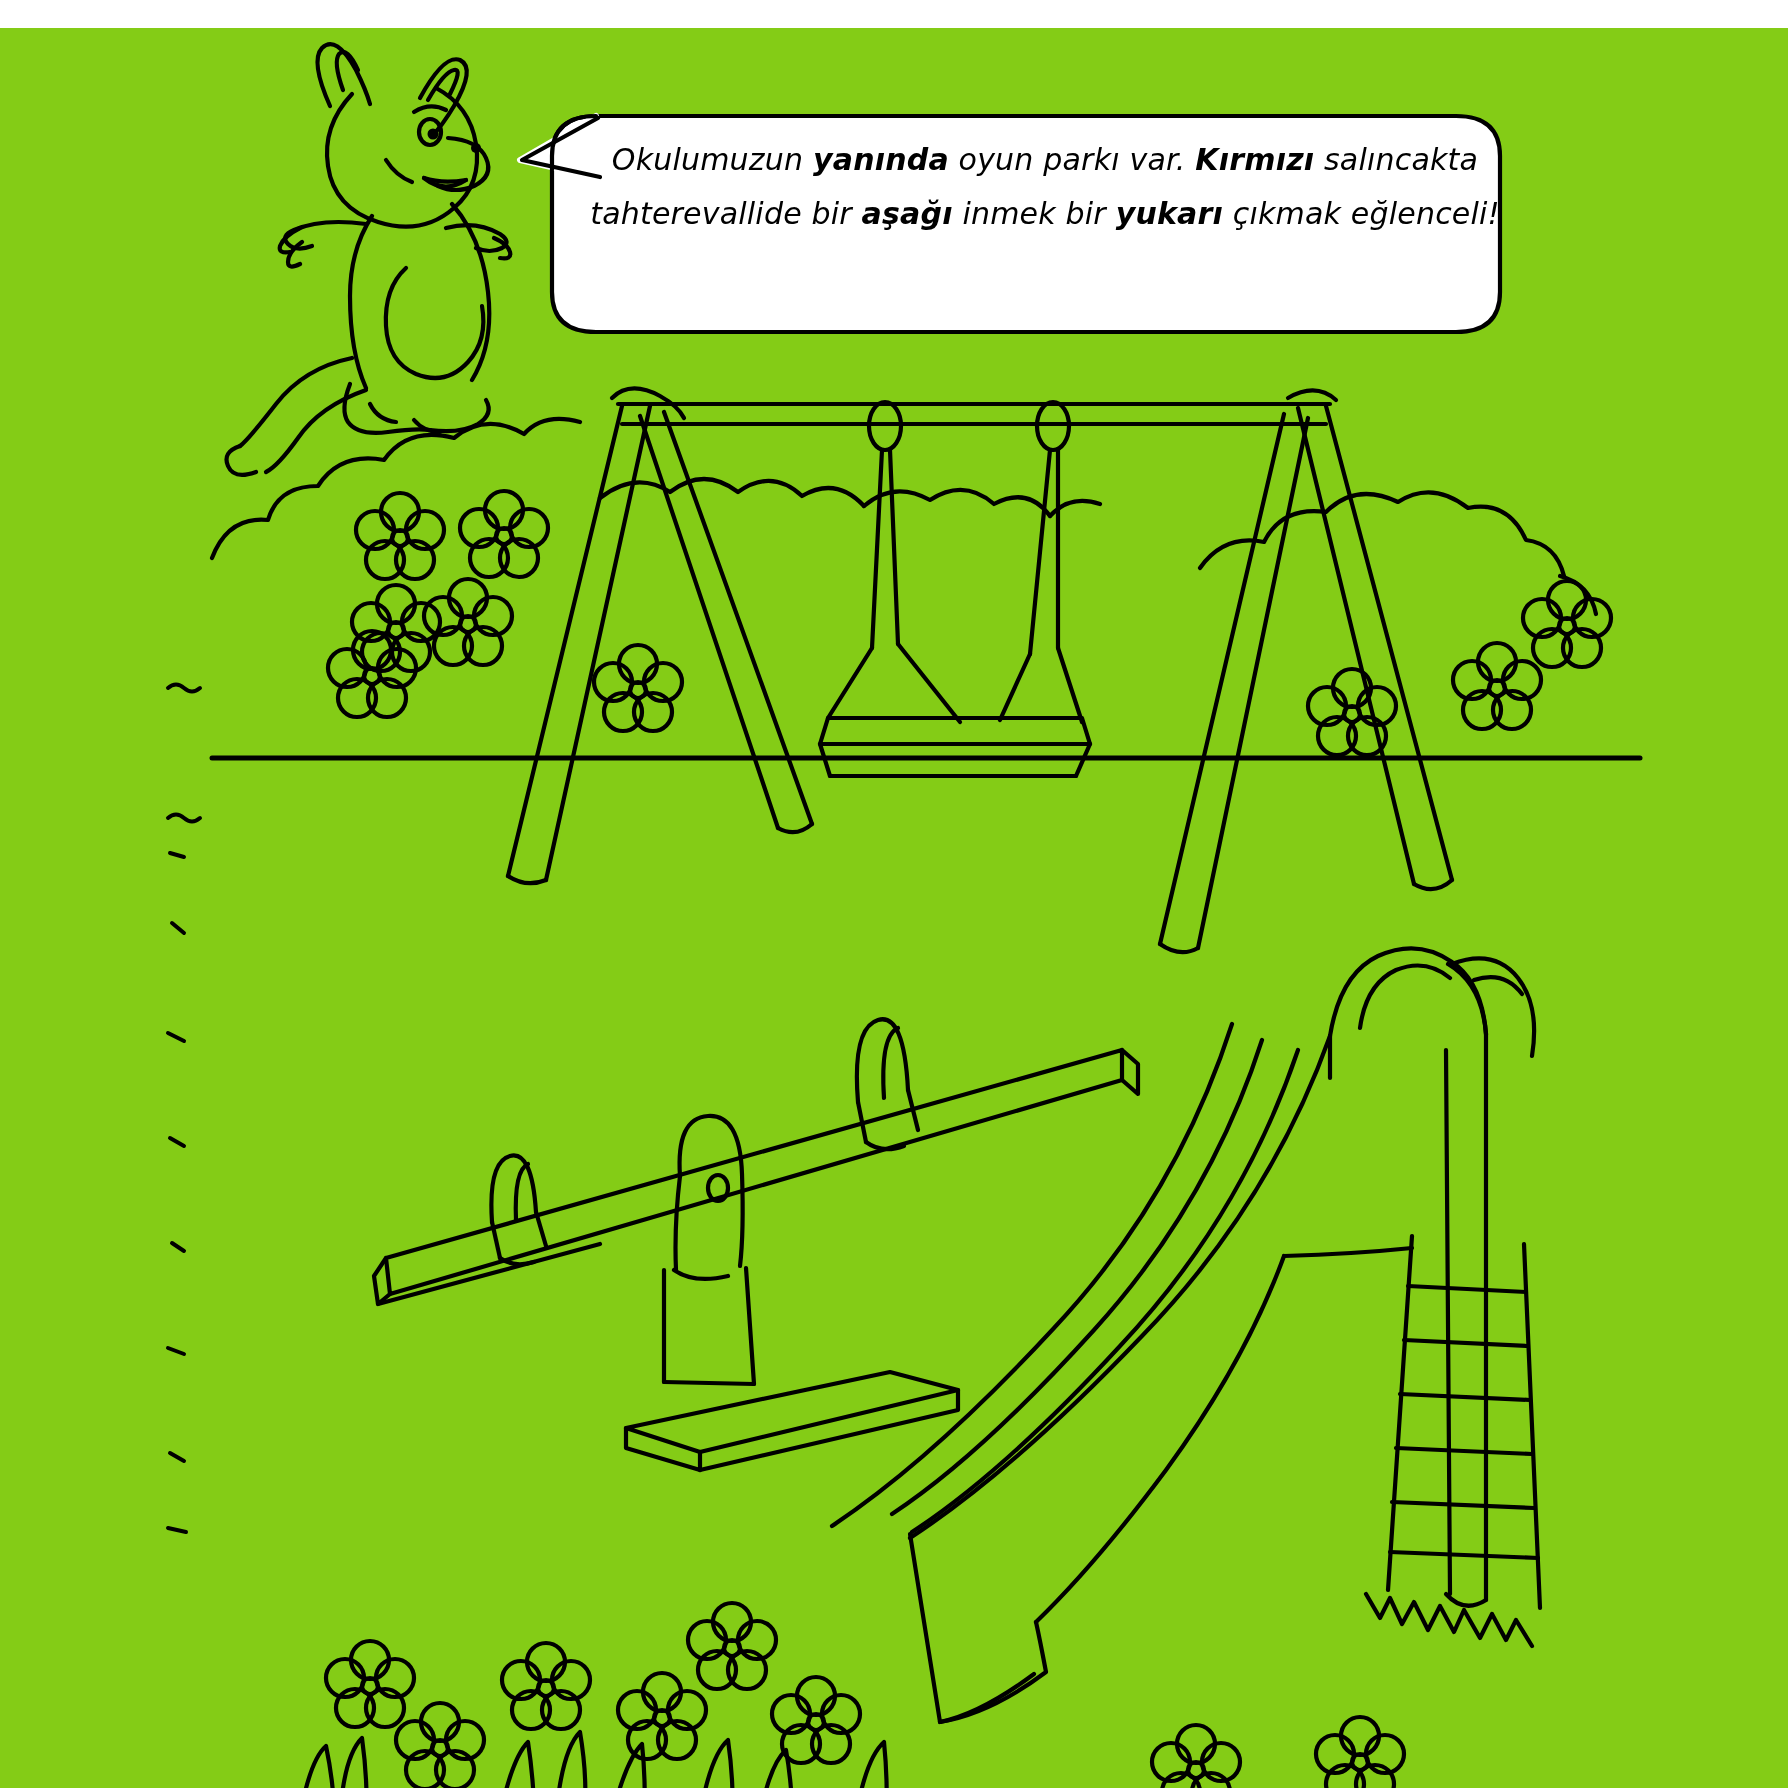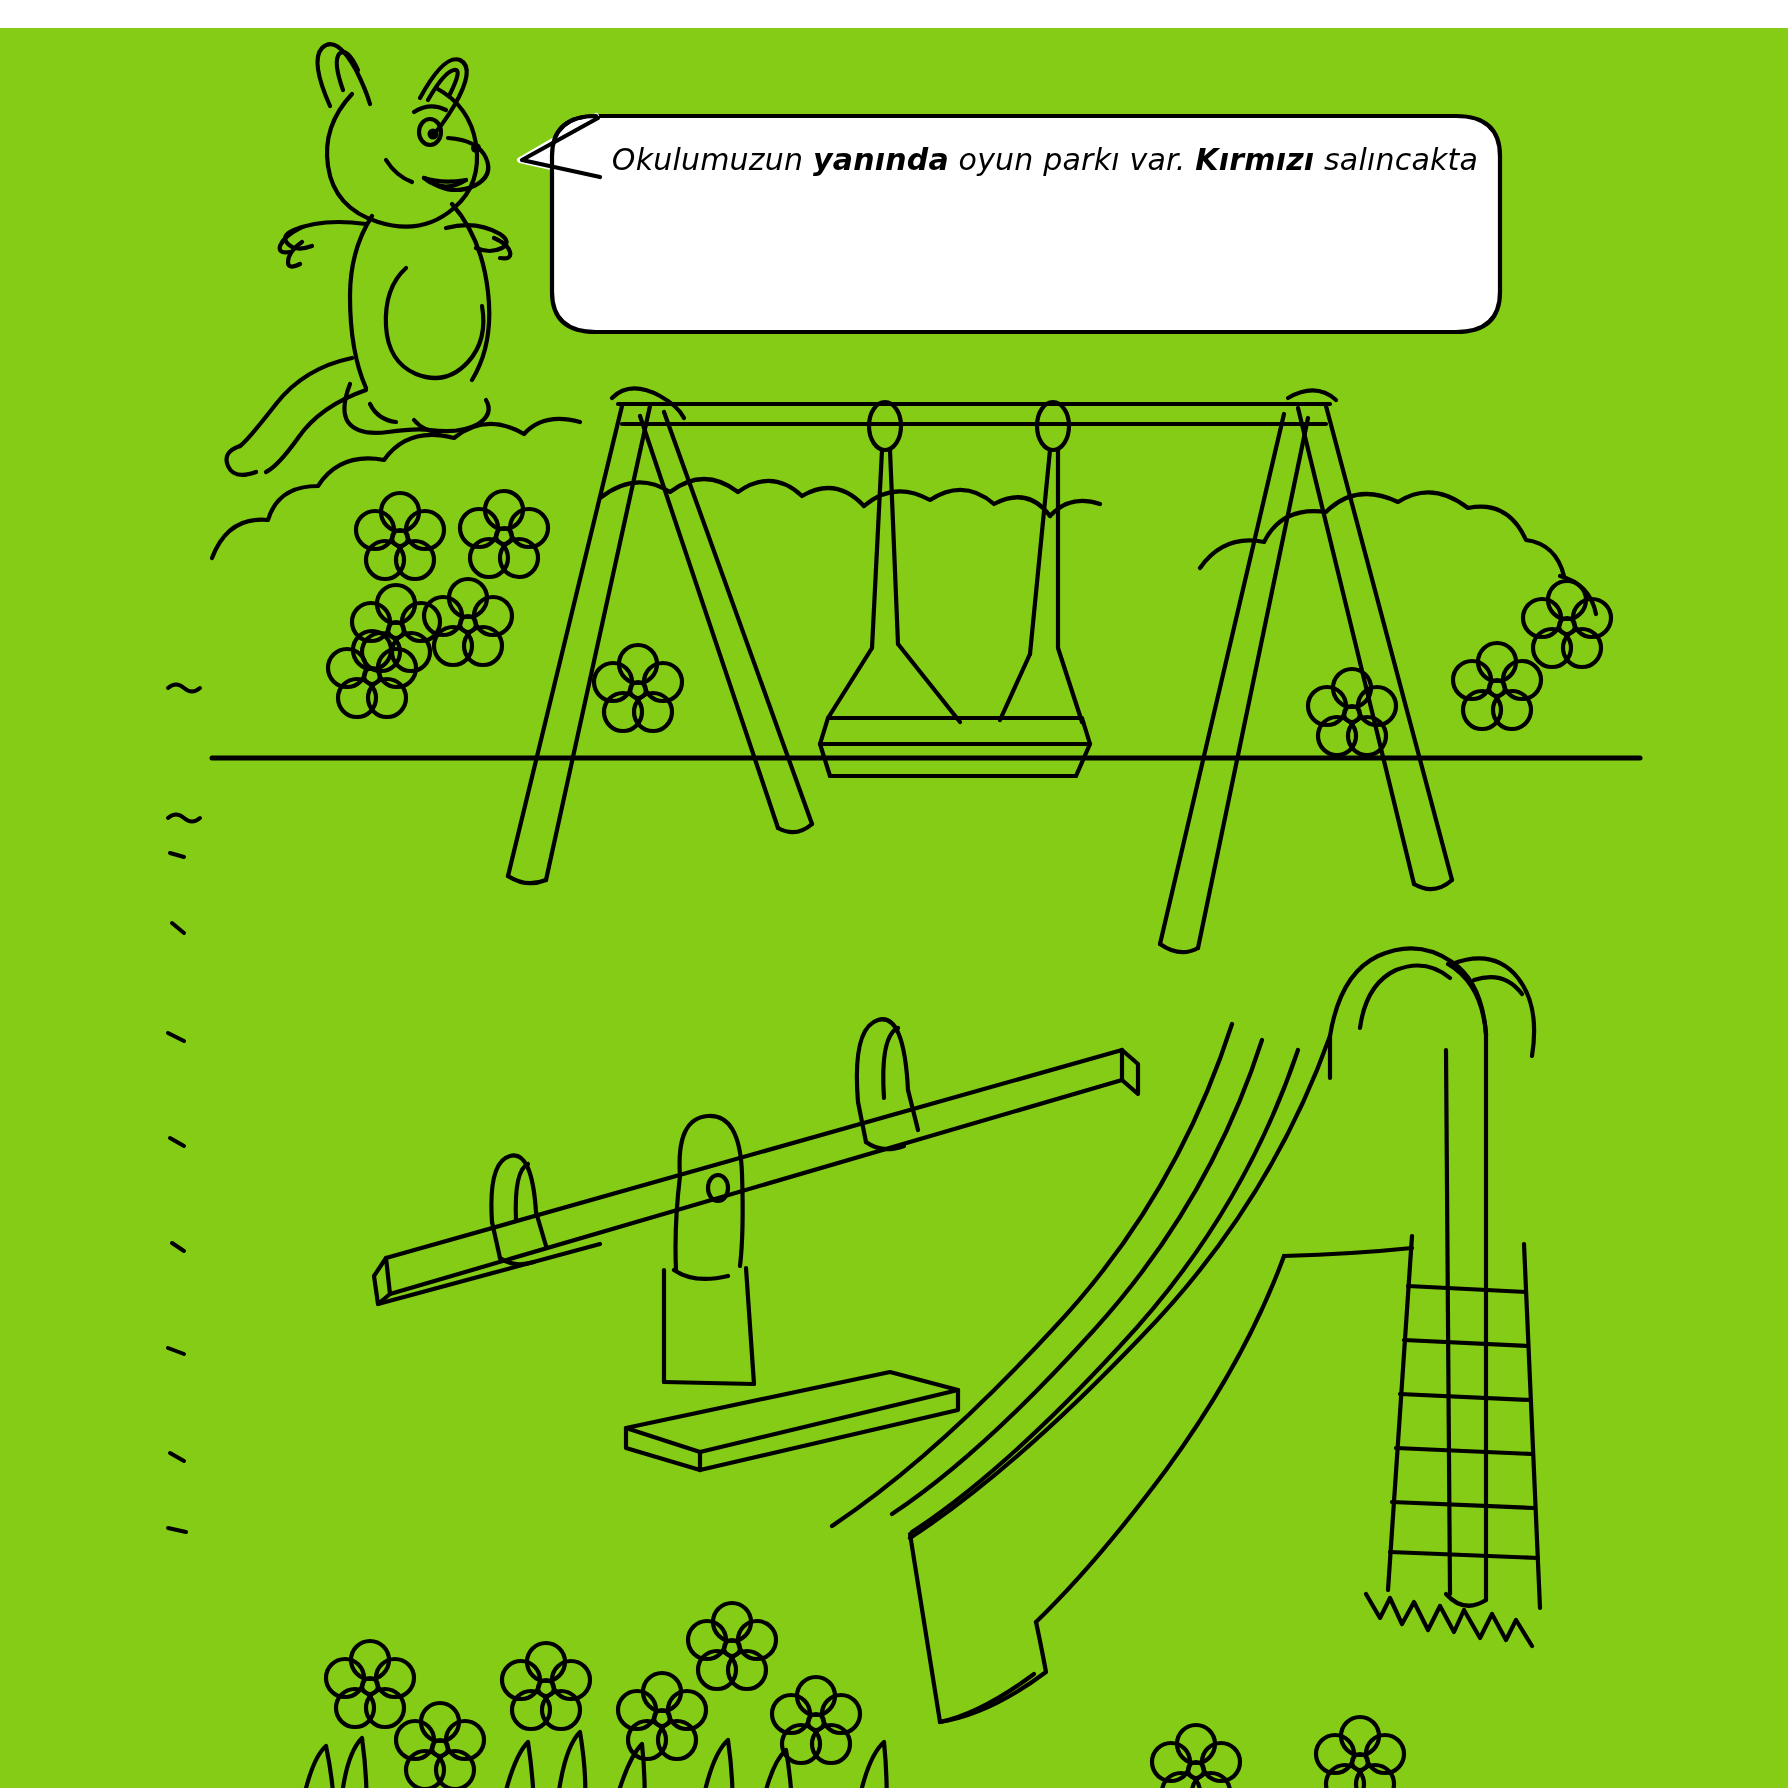--- a/index.html
+++ b/index.html
@@ -402,15 +402,16 @@
         <path d="M700 1788 q10 -60 28 -76 q6 42 4 76"></path>
         <path d="M760 1788 q10 -52 26 -66 q6 34 6 66"></path>
         <path d="M856 1788 q10 -58 28 -74 q4 40 2 74"></path>
       </g>
 
     </g>
   </svg>
 
   <div class="bubble-text">
     <span class="sr-line">Okulumuzun <b>yanında</b> oyun parkı var. <b>Kırmızı</b> salıncakta</span>
+    <span class="sr-line">tahterevallide bir <b>aşağı</b> inmek bir <b>yukarı</b> çıkmak eğlenceli!</span>
   </div>
 
 </div>
 
 </body></html>

